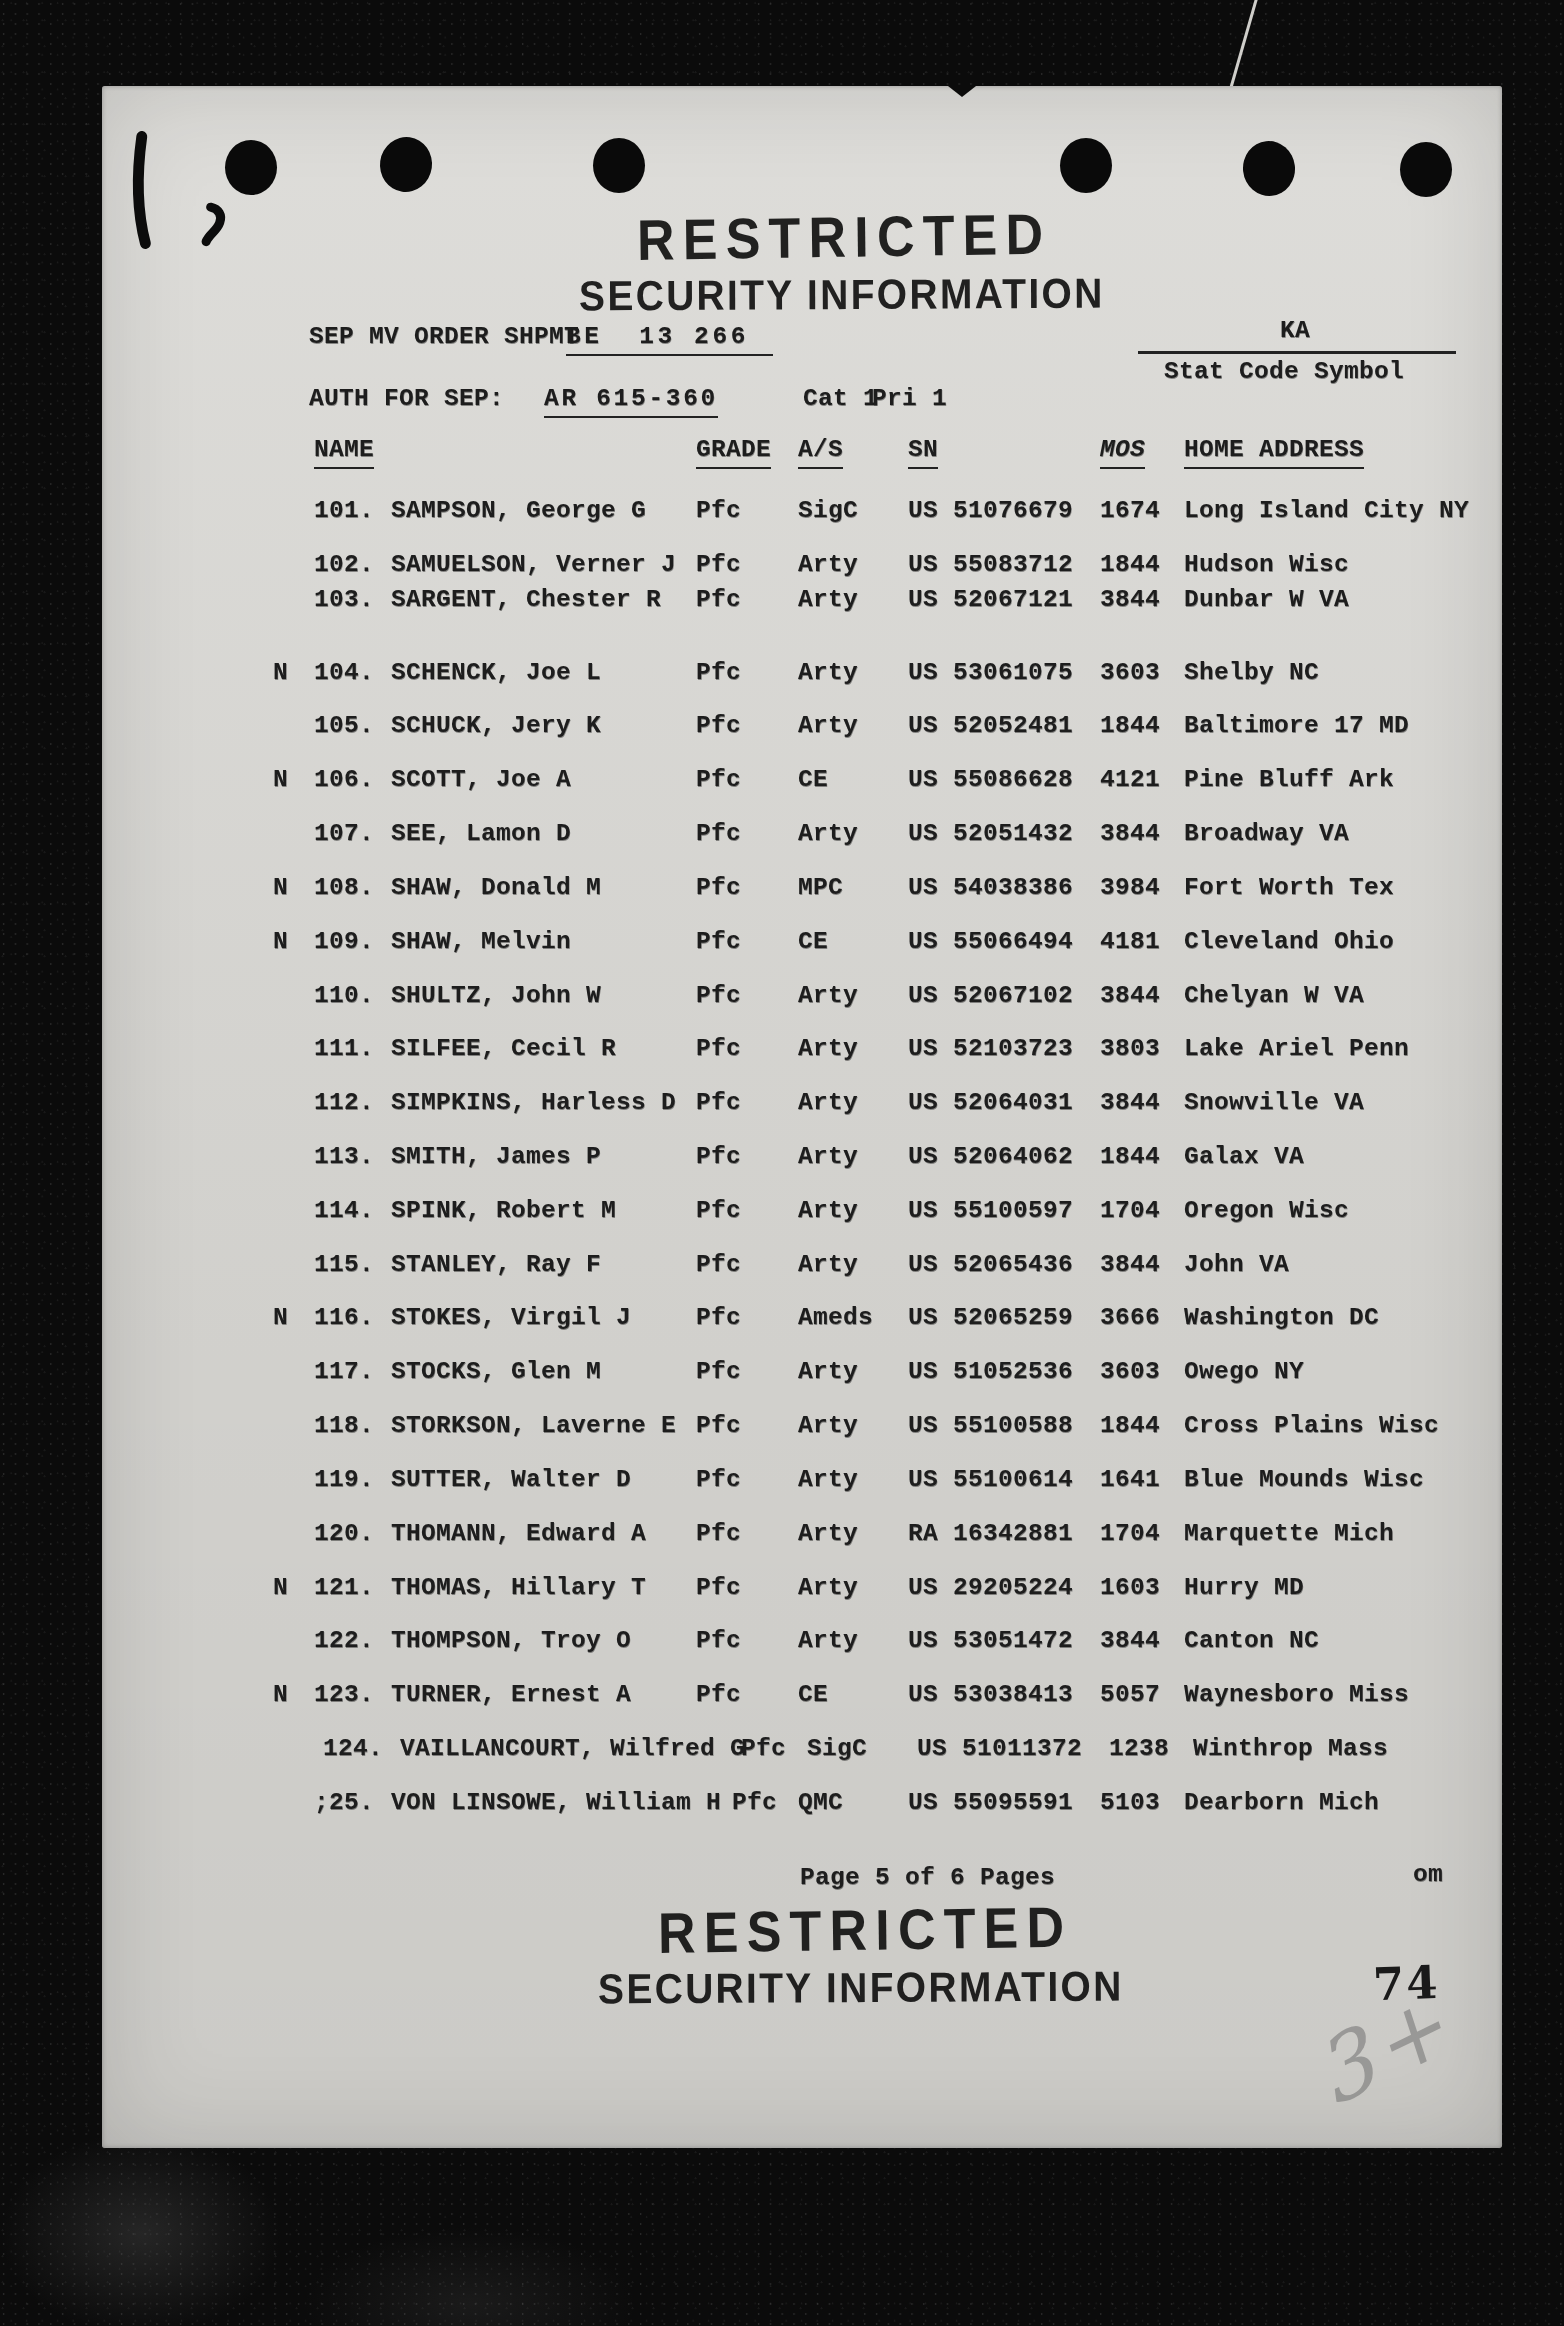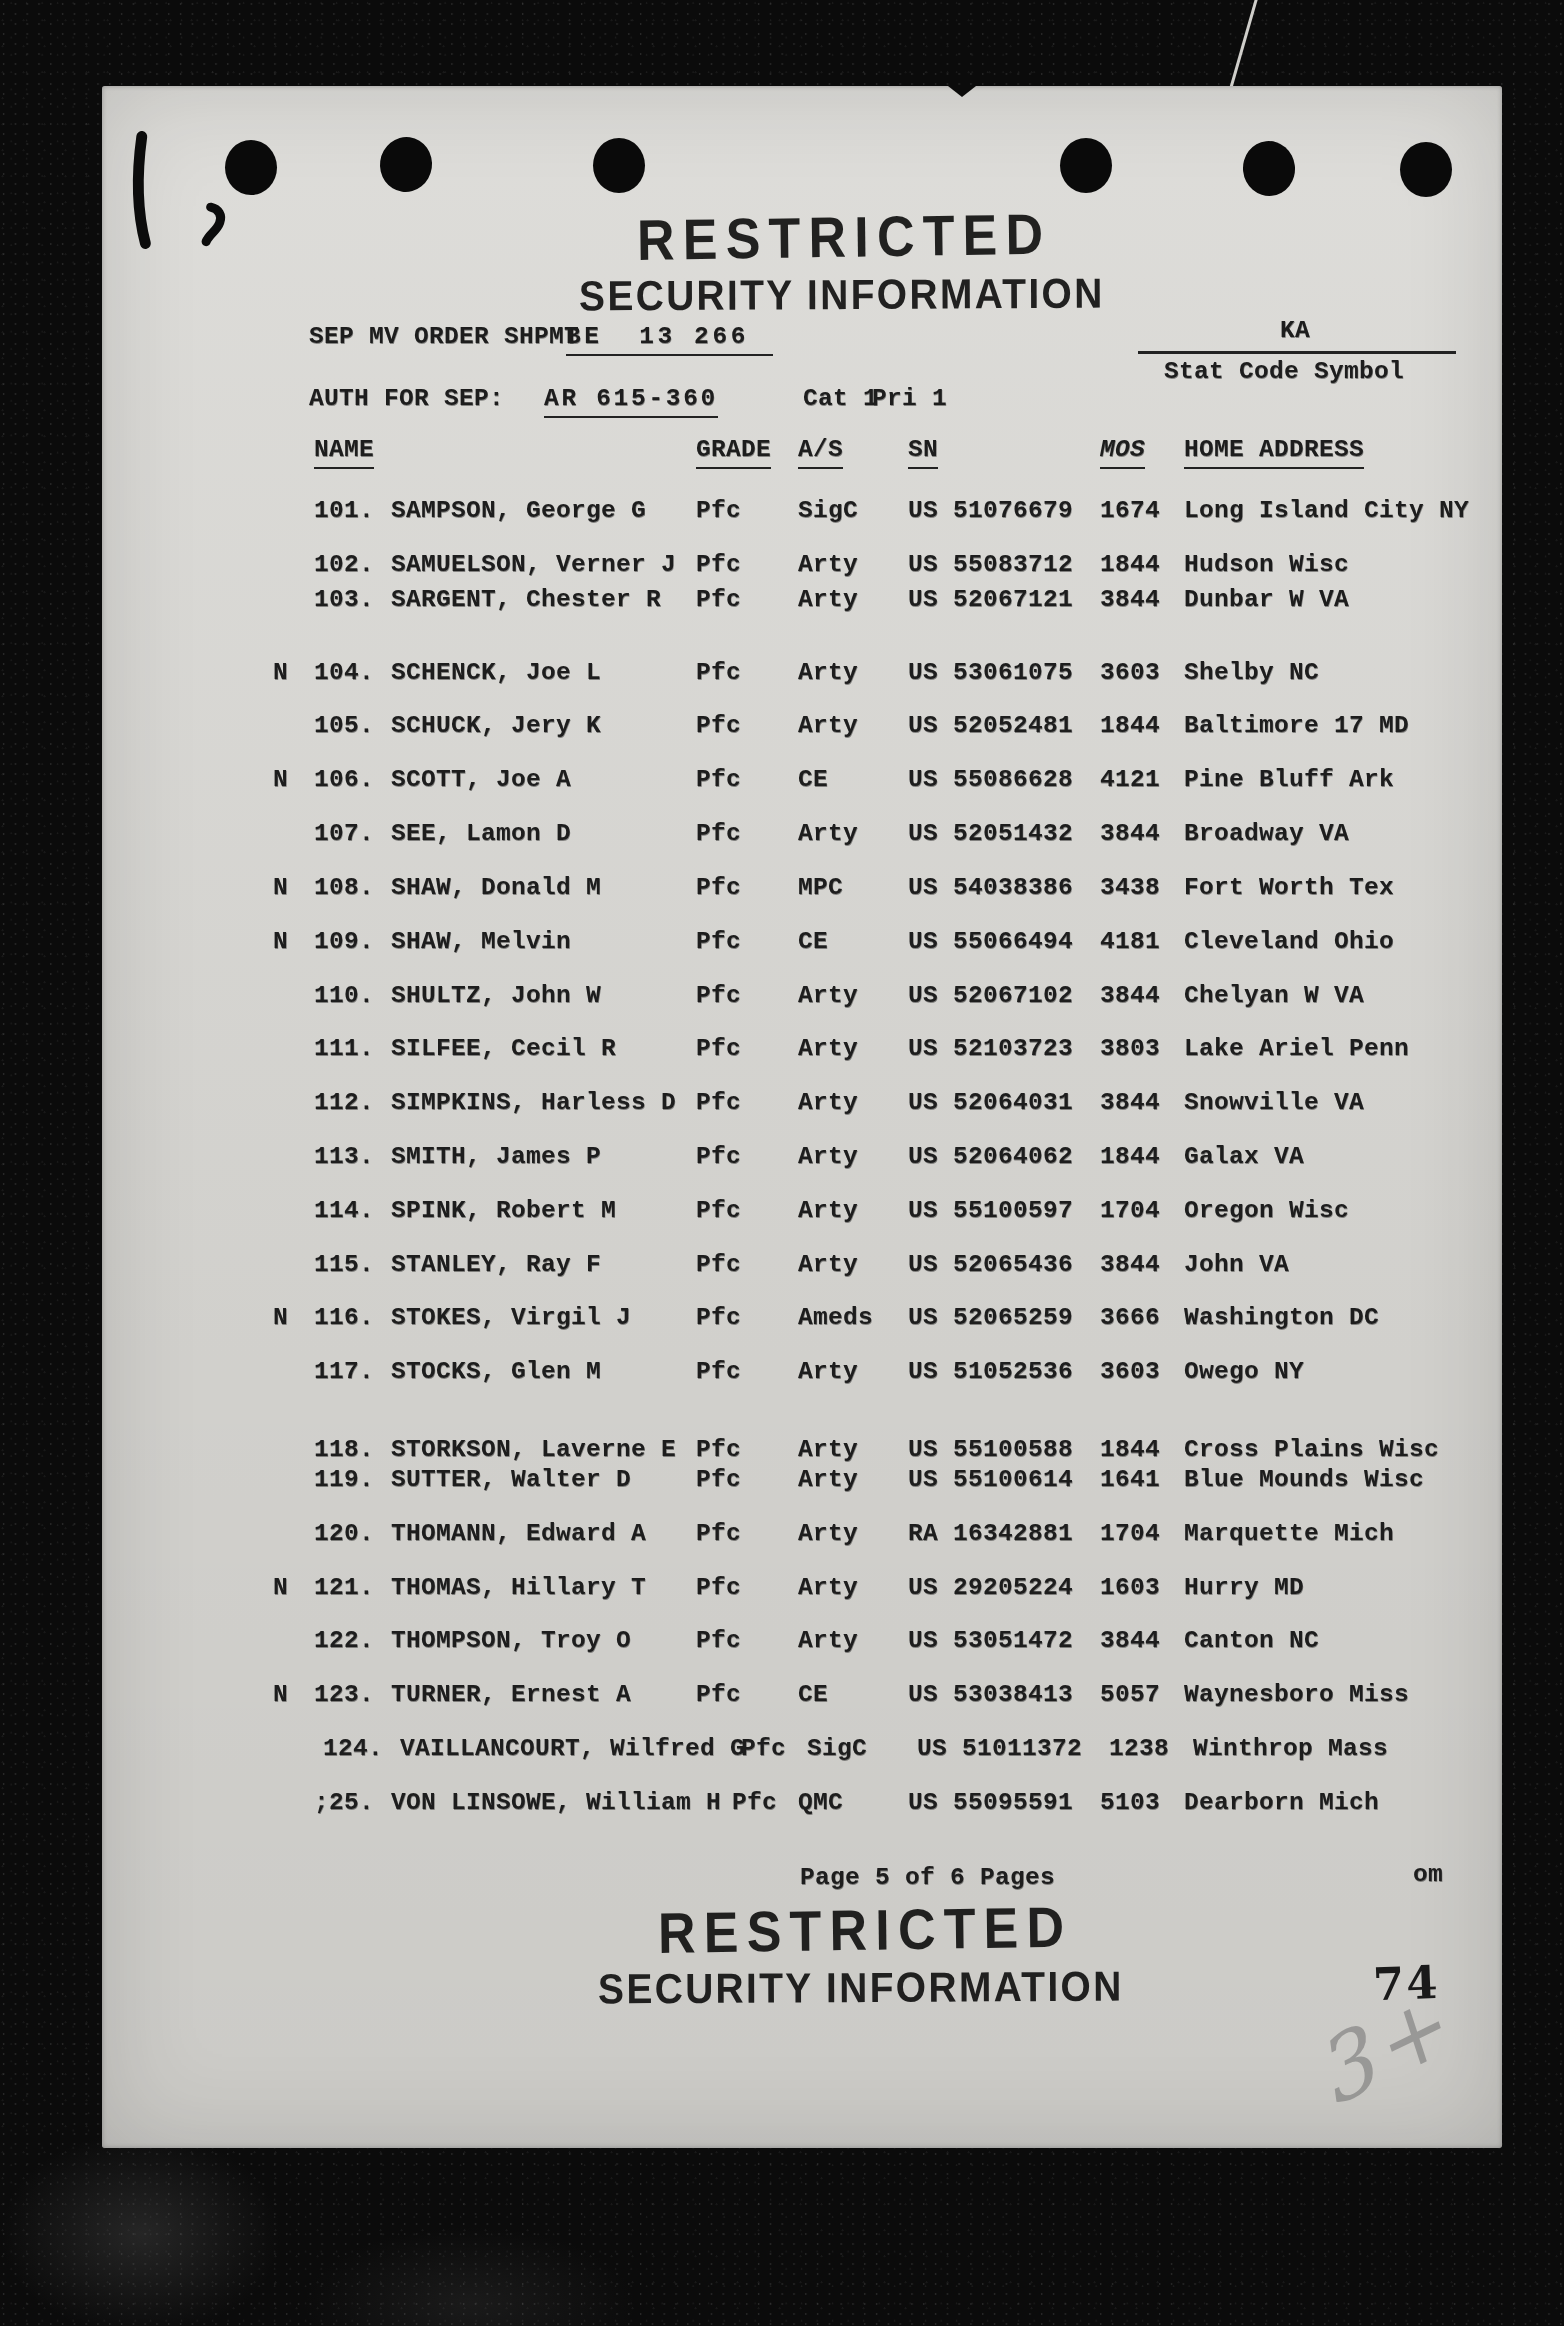--- a/index.html
+++ b/index.html
@@ -171,21 +171,21 @@
           <span class="tw c-mos">3844</span>
           <span class="tw c-addr">Broadway VA</span>
         </div>
         <div class="trow" style="top: 786px;">
           <span class="tw c-flag">N</span>
           <span class="tw c-num">108.</span>
           <span class="tw c-name">SHAW, Donald M</span>
           <span class="tw c-grade">Pfc</span>
           <span class="tw c-branch">MPC</span>
           <span class="tw c-sn">US 54038386</span>
-          <span class="tw c-mos">3438</span>
+          <span class="tw c-mos">3984</span>
           <span class="tw c-addr">Fort Worth Tex</span>
         </div>
         <div class="trow" style="top: 840px;">
           <span class="tw c-flag">N</span>
           <span class="tw c-num">109.</span>
           <span class="tw c-name">SHAW, Melvin</span>
           <span class="tw c-grade">Pfc</span>
           <span class="tw c-branch">CE</span>
           <span class="tw c-sn">US 55066494</span>
           <span class="tw c-mos">4181</span>
@@ -257,21 +257,21 @@
         </div>
         <div class="trow" style="top: 1270px; padding-left: 18px;">
           <span class="tw c-num">117.</span>
           <span class="tw c-name">STOCKS, Glen M</span>
           <span class="tw c-grade">Pfc</span>
           <span class="tw c-branch">Arty</span>
           <span class="tw c-sn">US 51052536</span>
           <span class="tw c-mos">3603</span>
           <span class="tw c-addr">Owego NY</span>
         </div>
-        <div class="trow" style="top: 1324px; margin-top: 24px;">
+        <div class="trow" style="top: 1324px;">
           <span class="tw c-num">118.</span>
           <span class="tw c-name">STORKSON, Laverne E</span>
           <span class="tw c-grade">Pfc</span>
           <span class="tw c-branch">Arty</span>
           <span class="tw c-sn">US 55100588</span>
           <span class="tw c-mos">1844</span>
           <span class="tw c-addr">Cross Plains Wisc</span>
         </div>
         <div class="trow" style="top: 1378px;">
           <span class="tw c-num">119.</span>

